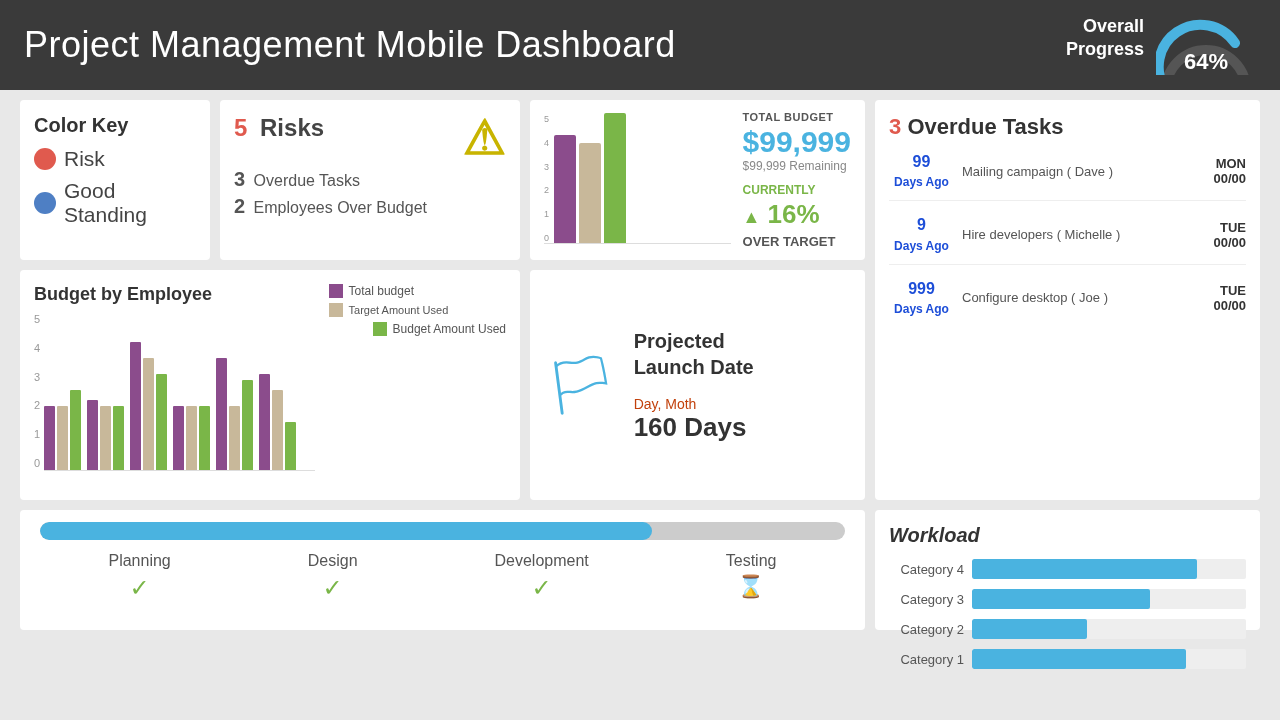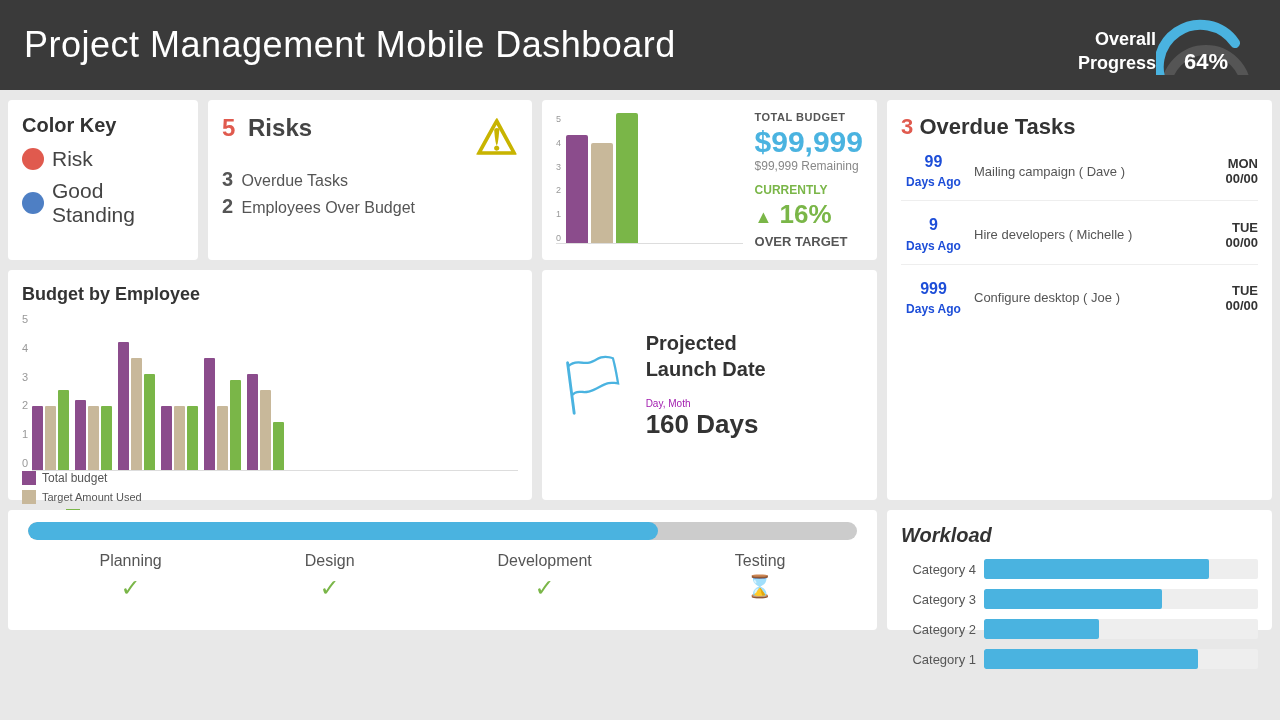--- a/index.html
+++ b/index.html
@@ -15,21 +15,22 @@
       padding: 12px 24px;
       height: 90px;
     }
     .header-title {
       font-size: 36px;
       font-weight: 300;
       letter-spacing: 0.5px;
     }
     .overall-progress {
       display: flex;
-      align-items: flex-end;
+      align-items: flex-start;
+      gap: 12px;
     }
     .overall-label {
       font-size: 18px;
       font-weight: 600;
       text-align: right;
       line-height: 1.3;
     }
     .gauge-container {
       position: relative;
       width: 100px;
@@ -58,21 +59,21 @@
       border-radius: 4px;
       padding: 14px;
     }
 
     
     .grid-wrapper {
       display: grid;
       grid-template-columns: 190px 1fr 335px 385px;
       grid-template-rows: 160px 230px 120px;
       gap: 10px;
-      padding: 10px 8px;
+      padding: 10px 20px;
       height: calc(720px - 90px);
     }
 
     .card-color-key {
       grid-column: 1; grid-row: 1;
       background: white; border-radius: 4px; padding: 14px;
     }
     .card-risks {
       grid-column: 2; grid-row: 1;
       background: white; border-radius: 4px; padding: 14px;
@@ -192,21 +193,21 @@
         <span>Overdue Tasks</span>
       </div>
       <div class="risk-row">
         <span class="n">2</span>
         <span>Employees Over Budget</span>
       </div>
     </div>
   </div>
 
   <div class="card-budget-chart card">
-    <div style="display:flex; height:100%;flex-direction:column;">
+    <div style="display:flex; gap:14px; height:100%;">
       <div style="flex:1;">
         <div class="bc-title">Budget by Employee</div>
         <div style="display:flex; height: 160px;">
 
           <div style="display:flex; flex-direction:column-reverse; justify-content:space-between; font-size:11px; color:#999; margin-right:4px; padding-bottom:2px; padding-top:2px;">
             <span>0</span>
             <span>1</span>
             <span>2</span>
             <span>3</span>
             <span>4</span>
@@ -301,21 +302,21 @@
         <div style="font-size:13px;font-weight:700;color:#555;text-transform:uppercase;margin-top:4px;">OVER TARGET</div>
       </div>
     </div>
   </div>
 
   <div class="card-launch card">
     <div style="display:flex;align-items:center;gap:16px;height:100%;">
       <div style="font-size:58px;color:#4ab3e0;line-height:1;">🏳</div>
       <div>
         <div style="font-size:20px;font-weight:600;color:#333;line-height:1.3;">Projected<br>Launch Date</div>
-        <div style="font-size:10px;color:#a21caf;margin-top:16px;">Day, Moth</div>
+        <div style="font-size:14px;color:#c2410c;margin-top:16px;">Day, Moth</div>
         <div style="font-size:26px;font-weight:700;color:#333;">160 Days</div>
       </div>
     </div>
   </div>
 
   <div class="card-overdue card">
     <div class="od-title">
       <span class="num">3</span>
       <span>Overdue Tasks</span>
     </div>

